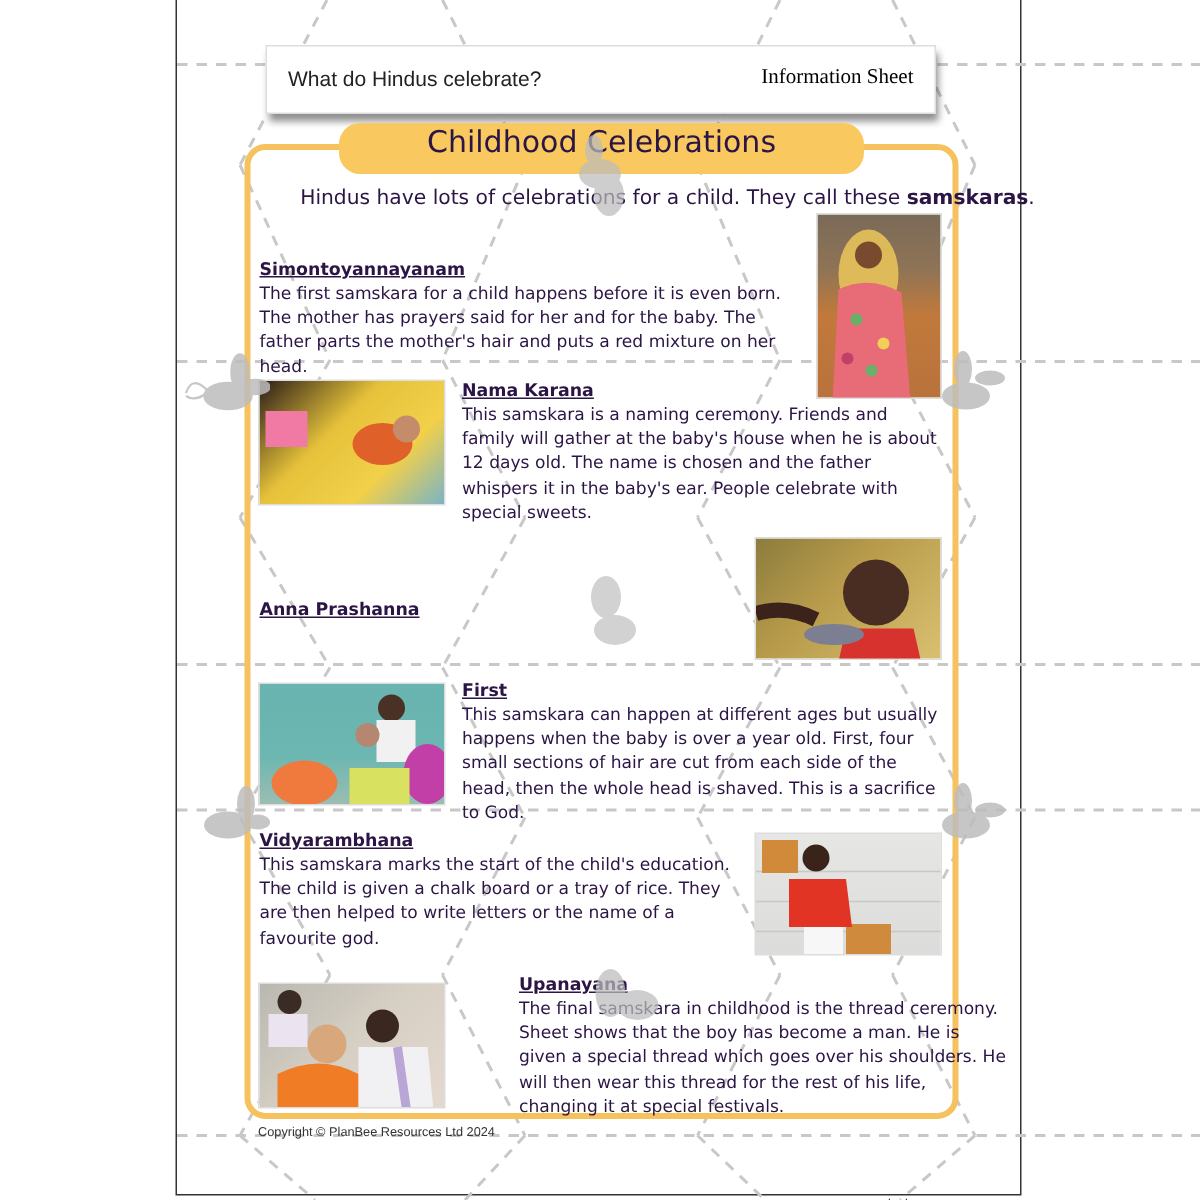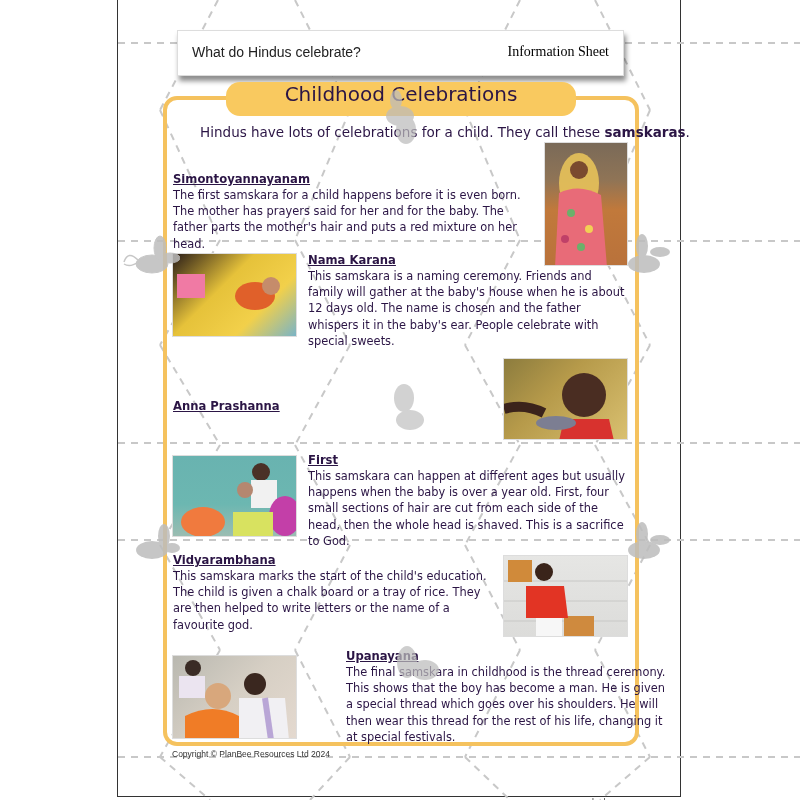--- a/index.html
+++ b/index.html
@@ -202,21 +202,21 @@
     <rect x="6" y="20" width="26" height="22" fill="#ebe4f0"></rect>
     <circle cx="45" cy="40" r="13" fill="#d8a77c"></circle>
     <path d="M12 60 Q40 46 66 60 L66 84 L12 84 Z" fill="#f07c26"></path>
     <circle cx="82" cy="28" r="11" fill="#3a271f"></circle>
     <path d="M66 42 L112 42 L116 84 L66 84 Z" fill="#f1f0f3"></path>
     <path d="M92 42 L98 84" stroke="#b9a6d6" stroke-width="6"></path>
   </svg>
 </div>
 <div class="section" style="left:308px; top:648px; width:325px;margin-left:38px;">
   <span class="h">Upanayana</span>
-  <span class="p">The final samskara in childhood is the thread ceremony. This shows that the boy has become a man. He is given a special thread which goes over his shoulders. He will then wear this thread for the rest of his life, changing it at special festivals.</span>
+  <span class="p">The final samskara in childhood is the thread ceremony. Sheet shows that the boy has become a man. He is given a special thread which goes over his shoulders. He will then wear this thread for the rest of his life, changing it at special festivals.</span>
 </div>
 
 <svg class="bee" style="left:120px; top:232px;" width="60" height="50" viewBox="0 0 60 50">
   <g fill="#bdbdbd" stroke="#bdbdbd">
       <ellipse cx="32" cy="32" rx="16" ry="9"></ellipse>
       <ellipse cx="40" cy="16" rx="6" ry="12"></ellipse>
       <ellipse cx="50" cy="26" rx="10" ry="5"></ellipse>
   <path d="M18 28 Q8 18 4 30" fill="none" stroke-width="1.5"></path>
       <path d="M18 30 Q10 36 4 32" fill="none" stroke-width="1.5"></path>
     </g>

